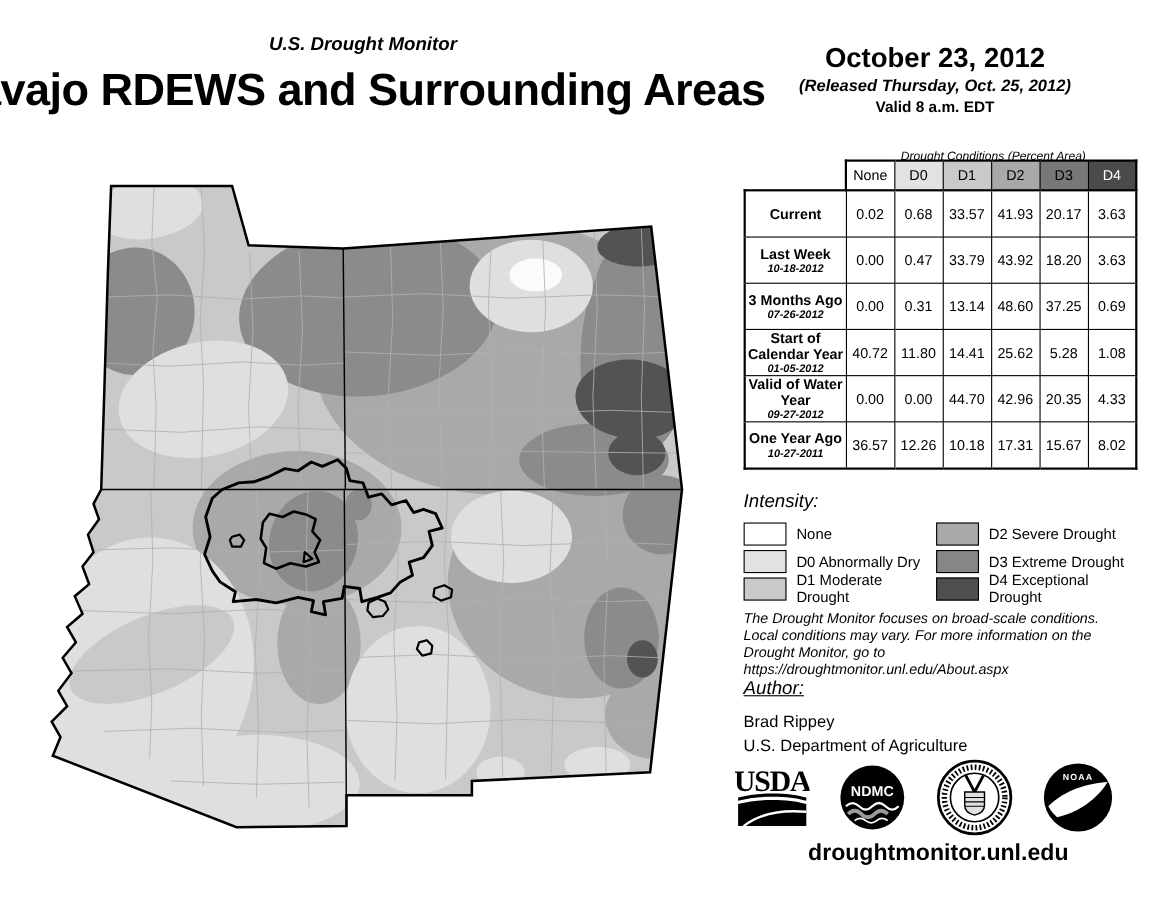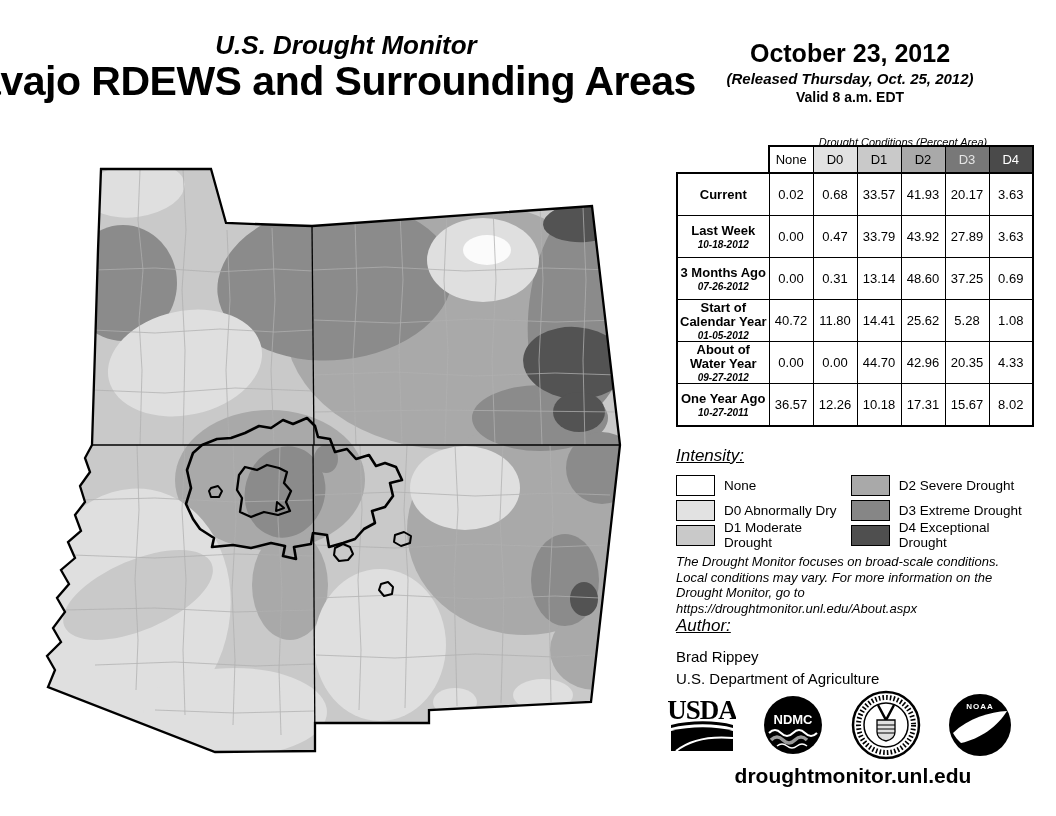--- a/index.html
+++ b/index.html
@@ -1,56 +1,56 @@
 <!DOCTYPE html>
 <html><head>
 <meta charset="utf-8">
 <style>
   html,body{margin:0;padding:0;background:#fff;}
   body{width:1056px;height:816px;overflow:hidden;position:relative;
        font-family:"Liberation Sans",sans-serif;color:#000;}
   .abs{position:absolute;}
 
   
-  .monitor-title{left:146px;top:30px;width:400px;text-align:center;
-    font-size:26px;font-weight:bold;font-style:italic;}
+  .monitor-title{left:130px;top:30px;width:400px;text-align:center;
+    font-size:17px;font-weight:bold;font-style:italic;}
   .map-title{left:-51px;top:58px;white-space:nowrap;
     font-size:41px;font-weight:bold;letter-spacing:-.5px;}
   .date-block{left:700px;top:39px;width:300px;text-align:center;line-height:1.15;}
   .date-main{font-size:25px;font-weight:bold;}
   .date-released{font-size:15px;font-weight:bold;font-style:italic;margin-top:2px;}
   .date-valid{font-size:14px;font-weight:bold;margin-top:2px;text-align:center;}
 
   
   .table-title{left:772px;top:136px;width:262px;text-align:center;
     font-style:italic;font-size:11px;}
   table.dm{border-collapse:collapse;table-layout:fixed;position:absolute;
     left:676px;top:145px;font-size:13px;}
   table.dm th,table.dm td{border:1px solid #000;padding:0;text-align:center;vertical-align:middle;}
   table.dm td{height:41px;font-weight:normal;}
   table.dm thead th{height:25px;font-weight:normal;border-bottom:2px solid #000;border-top:2px solid #000;}
   table.dm th.blank{border:none;background:#fff;}
   .c-none{background:#ffffff;}
   .c-d0{background:#e2e2e2;}
   .c-d1{background:#c9c9c9;}
   .c-d2{background:#a9a9a9;}
-  .c-d3{background:#787878;color:#e5e5e5;}
+  .c-d3{background:#787878;color:#000000;}
   .c-d4{background:#4a4a4a;color:#fff;}
   table.dm thead th.c-none{border-left:2px solid #000;}
   table.dm thead th.c-d4{border-right:2px solid #000;}
   table.dm tbody th.rowlabel{border-left:2px solid #000;font-weight:bold;}
   table.dm tbody td.last{border-right:2px solid #000;}
   table.dm tbody tr.first th,table.dm tbody tr.first td{border-top:2px solid #000;}
   table.dm tbody tr.lastrow th,table.dm tbody tr.lastrow td{border-bottom:2px solid #000;}
   .rl{font-size:13px;line-height:14px;font-weight:bold;}
   .rsub{font-size:10px;line-height:11px;font-weight:bold;font-style:italic;margin-top:1px;}
 
   
   .legend{left:676px;top:446px;width:362px;}
-  .legend-title{font-size:17px;font-style:italic;text-decoration:underline;margin-bottom:9px;}
+  .legend-title{font-size:17px;font-style:italic;margin-bottom:9px;}
   .legend-cols{display:flex;}
   .legend-col{display:flex;flex-direction:column;gap:5px;}
   .legend-col.one{width:178px;}
   .legend-item{display:flex;align-items:center;gap:9px;height:20px;}
   .sw{width:37px;height:19px;border:1px solid #000;flex:0 0 auto;}
   .sw-0{background:#ffffff;}
   .sw-1{background:#e2e2e2;}
   .sw-2{background:#c9c9c9;}
   .sw-3{background:#a9a9a9;}
   .sw-4{background:#868686;}
@@ -231,21 +231,21 @@
     </tr>
     <tr>
       <th class="rowlabel">
         <div class="rl">Last Week</div>
         <div class="rsub">10-18-2012</div>
         </th>
       <td>0.00</td>
         <td>0.47</td>
       <td>33.79</td>
         <td>43.92</td>
-      <td>27.89</td>
+      <td>18.20</td>
         <td class="last">3.63</td>
     </tr>
     <tr>
       <th class="rowlabel">
         <div class="rl">3 Months Ago</div>
         <div class="rsub">07-26-2012</div>
         </th>
       <td>0.00</td>
         <td>0.31</td>
       <td>13.14</td>
@@ -260,21 +260,21 @@
         </th>
       <td>40.72</td>
         <td>11.80</td>
       <td>14.41</td>
         <td>25.62</td>
       <td>5.28</td>
         <td class="last">1.08</td>
     </tr>
     <tr>
       <th class="rowlabel">
-        <div class="rl">About of Water Year</div>
+        <div class="rl">Valid of Water Year</div>
         <div class="rsub">09-27-2012</div>
         </th>
       <td>0.00</td>
         <td>0.00</td>
       <td>44.70</td>
         <td>42.96</td>
       <td>20.35</td>
         <td class="last">4.33</td>
     </tr>
     <tr class="lastrow">

